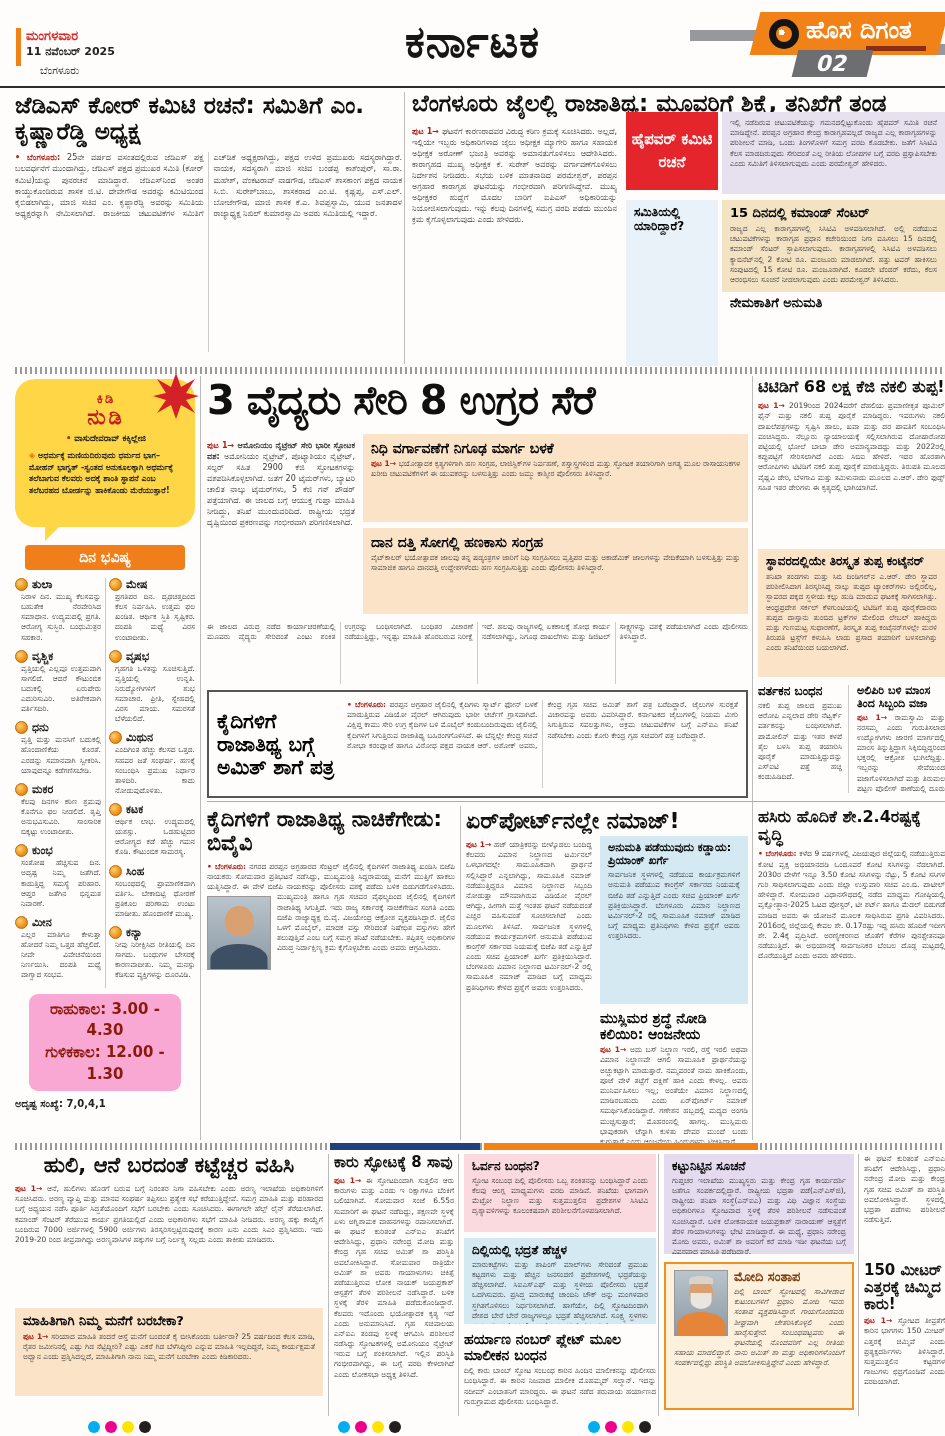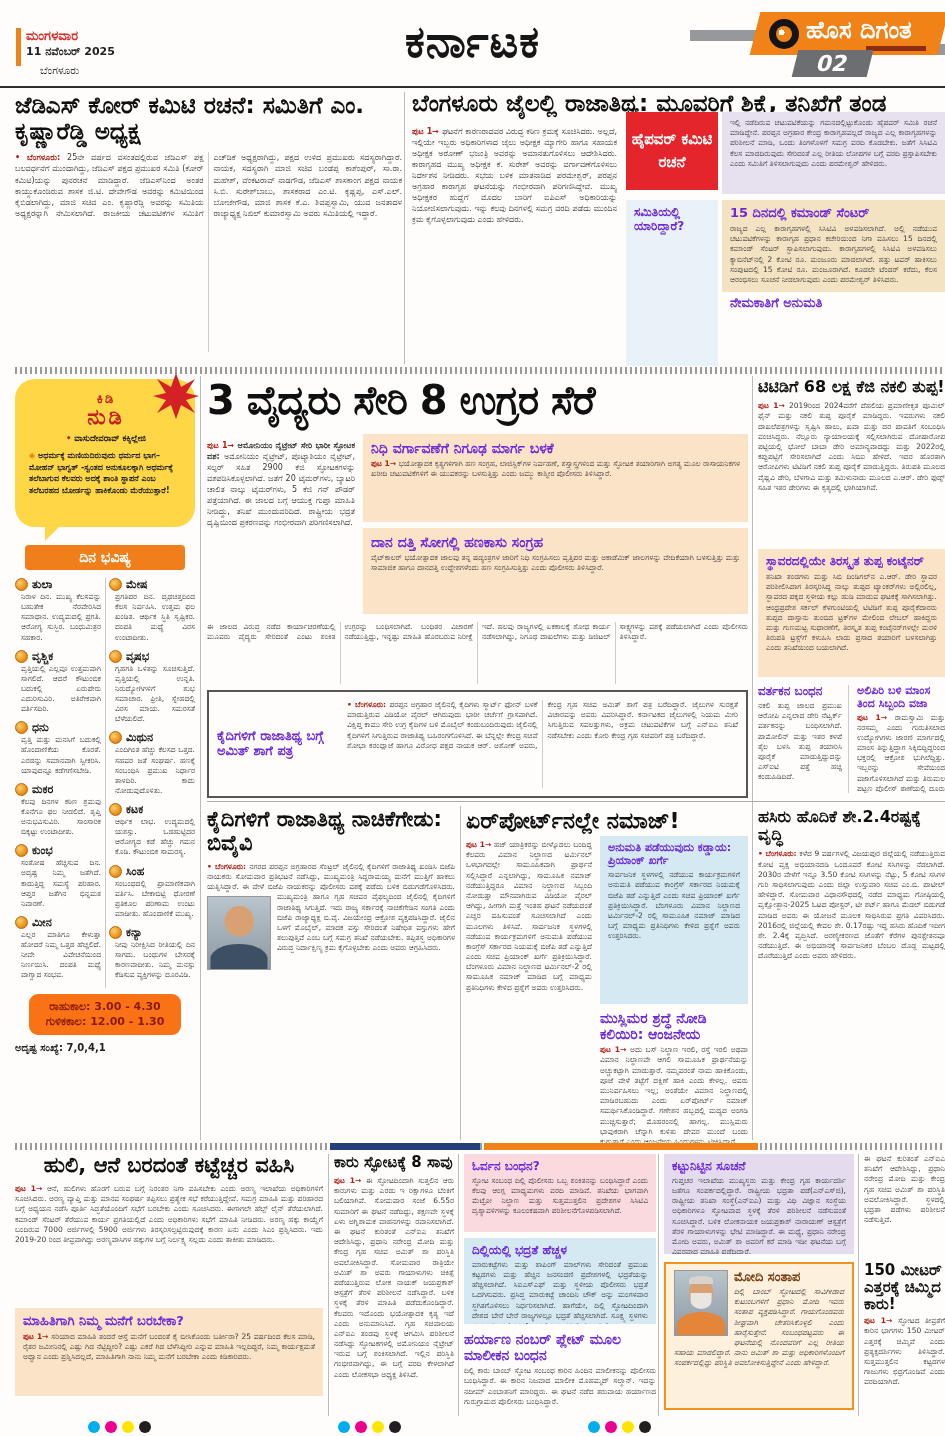--- a/index.html
+++ b/index.html
@@ -25,21 +25,21 @@
   .bt{font-size:8px;line-height:1.38;color:#3a3a3a;text-align:justify;}
   .bts{font-size:7.5px;line-height:1.36;color:#3a3a3a;text-align:justify;}
   .cols2{column-count:2;column-gap:10px;column-rule:1px solid #ccc;}
   .cols4{column-count:4;column-gap:9px;column-rule:1px solid #ccc;}
   .contlab{color:#b02018;font-weight:bold;}
   .dateline{color:#b02018;font-weight:bold;}
   .vline{background:#bbb;width:1px;}
   .hline{background:#aaa;height:1px;}
   .comb{height:7px;background:repeating-linear-gradient(90deg,#9a9a9a 0 2px,transparent 2px 5px);}
   .box{box-sizing:border-box;padding:6px 8px;}
-  .boxtitle{font-weight:bold;color:#6d28d9;line-height:1.15;}
+  .boxtitle{font-weight:bold;color:#000000;line-height:1.15;}
   
   .redbox{background:#e4262c;color:#fff;display:flex;align-items:center;justify-content:center;text-align:center;font-weight:bold;font-size:15px;line-height:1.55;}
   .lavbox{background:#e7e0ef;}
   .bluebox{background:#eaf2f9;}
   .tanbox{background:#f3e3c3;}
   .peachbox{background:#fbe3c8;}
   .pinkbox{background:#fadade;}
   .skybox{background:#d4e9f2;}
   .purplebox{background:#e4dbee;}
   .modibox{background:#fdf0dc;border:2px solid #f0921e;}
@@ -52,21 +52,21 @@
   .kidiauthor:before{content:"• ";color:#c31f1f;}
   .kidiquote{font-size:8px;line-height:1.45;font-weight:bold;color:#232323;margin-top:6px;}
   .kidiquote:before{content:"◈ ";color:#e07613;}
   .bhavtitle{background:#f07f1b;color:#fff;font-weight:bold;font-size:14px;text-align:center;border-radius:4px;padding:4px 0;}
   .h-item{margin-bottom:7px;break-inside:avoid;}
   .h-name{font-size:11px;font-weight:bold;color:#161616;display:flex;align-items:center;gap:4px;}
   .h-ic{width:13px;height:13px;border-radius:50%;background:radial-gradient(circle at 35% 35%,#ffcf6e,#e8890f 70%);display:inline-block;border:1px solid #b9660a;box-sizing:border-box;}
   .h-text{font-size:7.5px;line-height:1.35;color:#3a3a3a;padding-left:6px;margin-top:1px;text-align:justify;}
   .horo2{display:grid;grid-template-columns:1fr 1fr;column-gap:8px;position:relative;}
   .horo2:before{content:"";position:absolute;left:50%;top:0;bottom:0;width:1px;background:#c9c9c9;}
-  .rahubox{background:#f97316;border-radius:9px;color:#8a1a0a;font-weight:bold;font-size:11px;text-align:center;padding:5px 16px;line-height:1.45;}
+  .rahubox{background:#f9a8d4;border-radius:9px;color:#8a1a0a;font-weight:bold;font-size:15px;text-align:center;padding:5px 16px;line-height:1.45;}
   .lucky{font-size:10px;font-weight:bold;color:#222;text-align:left;}
   
   .photo{background:linear-gradient(#b9c4cc,#8d99a3);position:relative;overflow:hidden;border:1px solid #999;}
   .photo .head{position:absolute;left:50%;top:12%;width:46%;height:42%;transform:translateX(-50%);border-radius:50% 50% 45% 45%;background:#d9a071;}
   .photo .torso{position:absolute;left:50%;bottom:-4%;width:92%;height:40%;transform:translateX(-50%);border-radius:50% 50% 0 0;background:#3d4f63;}
   .photo.modi .torso{background:#e5853a;}
   .photo.modi .beard{position:absolute;left:50%;top:34%;width:40%;height:26%;transform:translateX(-50%);border-radius:0 0 50% 50%;background:#e9e5df;}
   .photo.modi .hair{position:absolute;left:50%;top:8%;width:46%;height:12%;transform:translateX(-50%);border-radius:50% 50% 0 0;background:#d8d4cd;}
   .dots{display:flex;gap:5px;}
   .dot{width:12px;height:12px;border-radius:50%;}
@@ -209,21 +209,21 @@
     <div class="peachbox box abs" style="left:156px;top:56px;width:385px;height:88px;overflow:hidden;">
       <div class="boxtitle" style="font-size:14px;">ನಿಧಿ ವರ್ಗಾವಣೆಗೆ ನಿಗೂಢ ಮಾರ್ಗ ಬಳಕೆ</div>
       <div class="bts" style="margin-top:3px;"><span class="contlab">ಪುಟ 1→ </span><span>ಭಯೋತ್ಪಾದಕ ಕೃತ್ಯಗಳಿಗಾಗಿ ಹಣ ಸಂಗ್ರಹ, ಲಾಜಿಸ್ಟಿಕ್‌ಗಳ ನಿರ್ವಹಣೆ, ಶಸ್ತ್ರಾಸ್ತ್ರಗಳಿಂದ ಮತ್ತು ಸ್ಫೋಟಕ ತಯಾರಿಗಾಗಿ ಅಗತ್ಯ ಮೂಲ ರಾಸಾಯನಿಕಗಳ ಖರೀದಿ ಚಟುವಟಿಕೆಗಳಿಗೆ ಈ ಯುವಕರನ್ನು ಬಳಸುತ್ತಿತ್ತು ಎಂದು ಜಮ್ಮು ಕಾಶ್ಮೀರ ಪೊಲೀಸರು ತಿಳಿಸಿದ್ದಾರೆ.</span></div>
     </div>
     <div class="peachbox box abs" style="left:156px;top:150px;width:385px;height:86px;overflow:hidden;">
       <div class="boxtitle" style="font-size:14px;">ದಾನ ದತ್ತಿ ಸೋಗಲ್ಲಿ ಹಣಕಾಸು ಸಂಗ್ರಹ</div>
       <div class="bts" style="margin-top:3px;">ವೈಟ್‌ಕಾಲರ್ ಭಯೋತ್ಪಾದಕ ಜಾಲವು ತನ್ನ ಷಡ್ಯಂತ್ರಗಳ ಜಾರಿಗೆ ನಿಧಿ ಸಂಗ್ರಹಿಸಲು ವೃತ್ತಿಪರ ಮತ್ತು ಅಕಾಡೆಮಿಕ್ ಜಾಲಗಳನ್ನು ವೇದಿಕೆಯಾಗಿ ಬಳಸುತ್ತಿತ್ತು ಮತ್ತು ಸಾಮಾಜಿಕ ಹಾಗೂ ದಾನದತ್ತಿ ಉದ್ದೇಶಗಳೆಂದು ಹಣ ಸಂಗ್ರಹಿಸುತ್ತಿತ್ತು ಎಂದು ಪೊಲೀಸರು ತಿಳಿಸಿದ್ದಾರೆ.</div>
     </div>
     <div class="cols4 bts abs" style="left:0;top:244px;width:541px;height:62px;overflow:hidden;">ಈ ಜಾಲದ ವಿರುದ್ಧ ನಡೆದ ಕಾರ್ಯಾಚರಣೆಯಲ್ಲಿ ಮೂವರು ವೈದ್ಯರು ಸೇರಿದಂತೆ ಎಂಟು ಶಂಕಿತ ಉಗ್ರರನ್ನು ಬಂಧಿಸಲಾಗಿದೆ. ಬಂಧಿತರ ವಿಚಾರಣೆ ನಡೆಯುತ್ತಿದ್ದು, ಇನ್ನಷ್ಟು ಮಾಹಿತಿ ಹೊರಬರುವ ನಿರೀಕ್ಷೆ ಇದೆ. ಹಲವು ರಾಜ್ಯಗಳಲ್ಲಿ ಏಕಕಾಲಕ್ಕೆ ಶೋಧ ಕಾರ್ಯ ನಡೆಸಲಾಗಿದ್ದು, ನಿಗೂಢ ದಾಖಲೆಗಳು ಮತ್ತು ಡಿಜಿಟಲ್ ಸಾಕ್ಷ್ಯಗಳನ್ನು ವಶಕ್ಕೆ ಪಡೆಯಲಾಗಿದೆ ಎಂದು ಪೊಲೀಸರು ತಿಳಿಸಿದ್ದಾರೆ.</div>
     <div class="abs" style="left:0;top:312px;width:541px;height:108px;border:2px solid #555;box-sizing:border-box;padding:8px;display:flex;gap:10px;">
-      <div class="boxtitle" style="font-size:13px;width:120px;flex:0 0 auto;display:flex;align-items:center;">ಕೈದಿಗಳಿಗೆ ರಾಜಾತಿಥ್ಯ ಬಗ್ಗೆ ಅಮಿತ್ ಶಾಗೆ ಪತ್ರ</div>
+      <div class="boxtitle" style="font-size:20px;width:120px;flex:0 0 auto;display:flex;align-items:center;">ಕೈದಿಗಳಿಗೆ ರಾಜಾತಿಥ್ಯ ಬಗ್ಗೆ ಅಮಿತ್ ಶಾಗೆ ಪತ್ರ</div>
       <div class="cols2 bts" style="flex:1;overflow:hidden;">
         <span class="dateline">• ಬೆಂಗಳೂರು: </span><span>ಪರಪ್ಪನ ಅಗ್ರಹಾರ ಜೈಲಿನಲ್ಲಿ ಕೈದಿಗಳು ಸ್ಮಾರ್ಟ್ ಫೋನ್ ಬಳಕೆ ಮಾಡುತ್ತಿರುವ ವಿಡಿಯೋ ವೈರಲ್ ಆಗಿರುವುದು ಭಾರೀ ಚರ್ಚೆಗೆ ಗ್ರಾಸವಾಗಿದೆ. ವಿಕ್ಷಿಪ್ತ ಕಾಮು ಸೇರಿ ಉಗ್ರ ಕೈದಿಗಳ ಬಳಿ ಮೊಬೈಲ್ ಕಂಡುಬಂದಿರುವುದು ಜೈಲಿನಲ್ಲಿ ಕೈದಿಗಳಿಗೆ ಸಿಗುತ್ತಿರುವ ರಾಜಾತಿಥ್ಯ ಬಹಿರಂಗಗೊಳಿಸಿದೆ. ಈ ಬೆನ್ನಲ್ಲೇ ಕೇಂದ್ರ ಸಚಿವೆ ಶೋಭಾ ಕರಂದ್ಲಾಜೆ ಹಾಗೂ ವಿರೋಧ ಪಕ್ಷದ ನಾಯಕ ಆರ್. ಅಶೋಕ್ ಅವರು, ಕೇಂದ್ರ ಗೃಹ ಸಚಿವ ಅಮಿತ್ ಶಾಗೆ ಪತ್ರ ಬರೆದಿದ್ದಾರೆ.</span>
         <span>ಜೈಲುಗಳ ಸುರಕ್ಷತೆ ವಿಚಾರವನ್ನು ಅವರು ವಿವರಿಸಿದ್ದಾರೆ. ಕರ್ನಾಟಕದ ಜೈಲುಗಳಲ್ಲಿ ನಿಯಮ ಮೀರಿ ಸಿಗುತ್ತಿರುವ ಸವಲತ್ತುಗಳು, ಅಕ್ರಮ ಚಟುವಟಿಕೆಗಳ ಬಗ್ಗೆ ಎನ್‌ಐಎ ತನಿಖೆ ನಡೆಸಬೇಕು ಎಂದು ಕೋರಿ ಕೇಂದ್ರ ಗೃಹ ಸಚಿವರಿಗೆ ಪತ್ರ ಬರೆದಿದ್ದಾರೆ.</span>
       </div>
     </div>
   </div>
   <div class="abs vline" style="left:752px;top:376px;height:764px;"></div>
 
   <div class="abs" style="left:758px;top:378px;width:187px;">
     <div class="hl" style="font-size:16px;">ಟಿಟಿಡಿಗೆ 68 ಲಕ್ಷ ಕೆಜಿ ನಕಲಿ ತುಪ್ಪ!</div>

